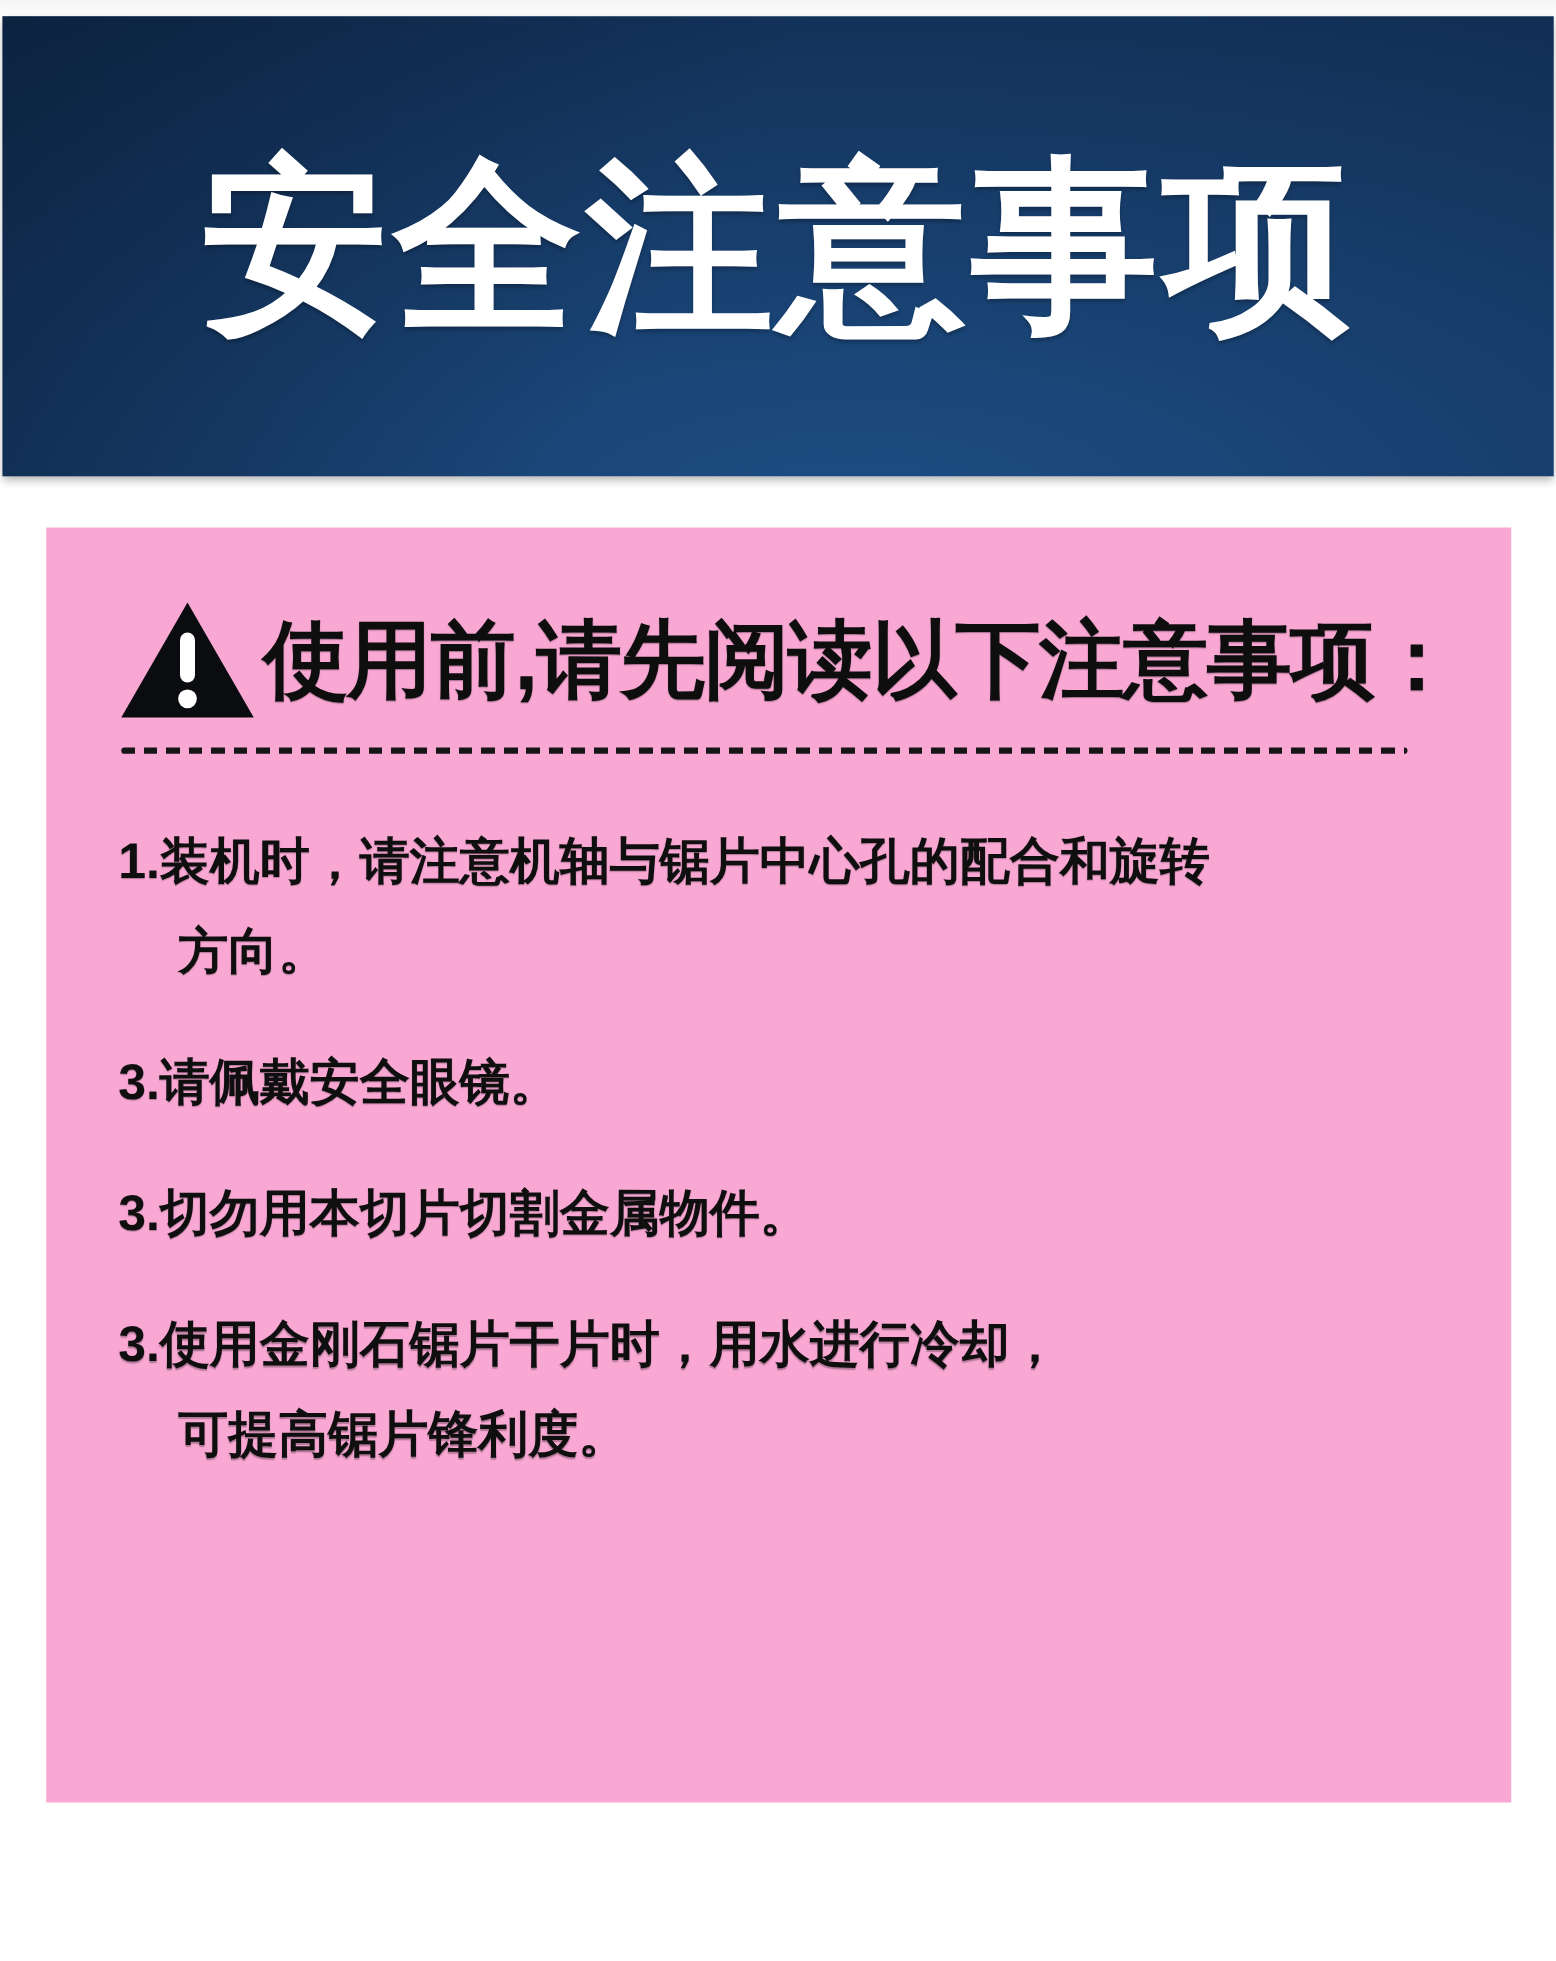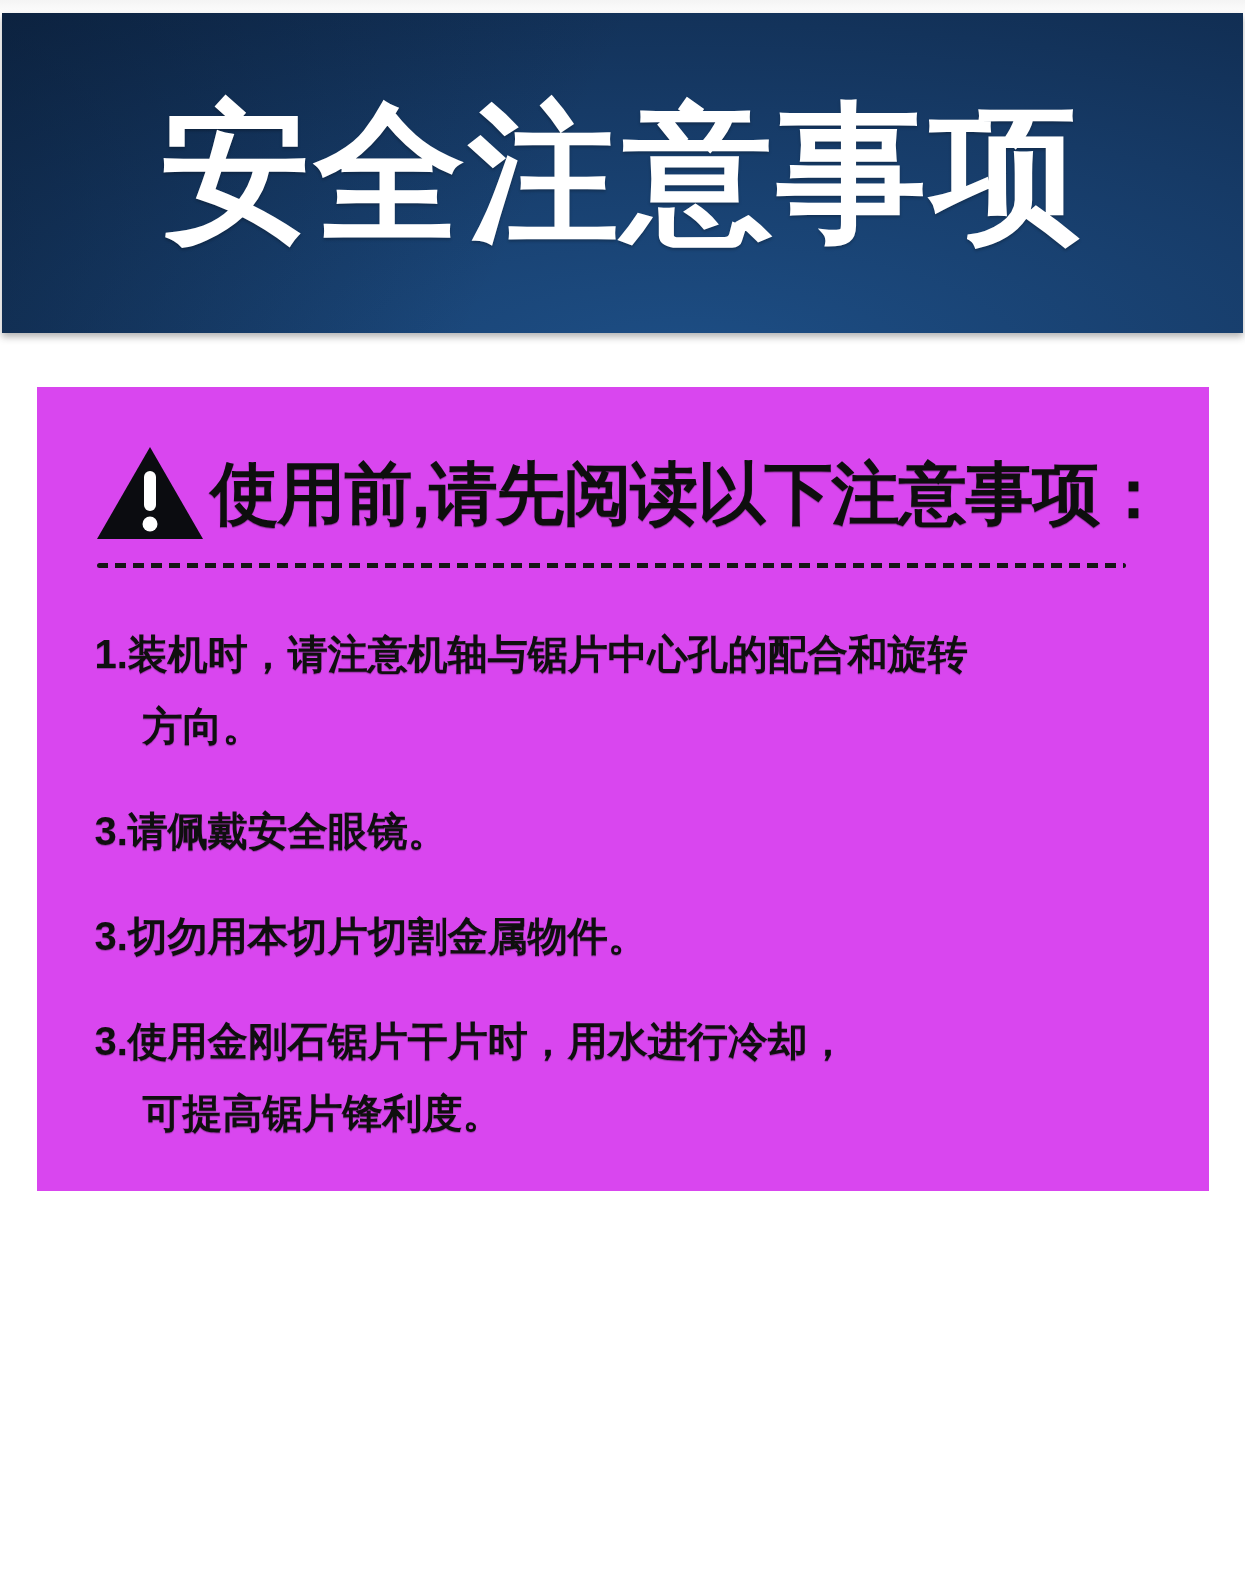--- a/index.html
+++ b/index.html
@@ -12,21 +12,21 @@
     font-family: "Liberation Sans", "DejaVu Sans", sans-serif;
     overflow: hidden;
   }
   .top-strip {
     height: 13px;
     background: linear-gradient(#f4f4f4, #fdfdfd);
   }
   .banner {
     position: relative;
     margin: 0 2px;
-    height: 320px;
+    height: 368px;
     background:
       linear-gradient(118deg, rgba(7,22,43,0.45) 0%, rgba(7,22,43,0) 45%),
       radial-gradient(115% 150% at 55% 108%, #1d4e85 0%, #163a66 52%, #0e2748 100%);
     box-shadow: 0 4px 7px rgba(40,40,40,0.35);
     display: flex;
     flex-direction: column;
     align-items: center;
     justify-content: center;
     text-align: center;
   }
@@ -43,23 +43,23 @@
     color: #ffffff;
     font-size: 31px;
     font-weight: 700;
     letter-spacing: 1px;
     margin-top: 24px;
     white-space: nowrap;
   }
   .panel {
     box-sizing: border-box;
     width: 1172px;
-    height: 804px;
-    margin: 54px auto 0;
-    background: #d946ef;
+    height: 1020px;
+    margin: 41px auto 0;
+    background: #f9a8d4;
     padding: 58px 58px 0;
   }
   .warning-head {
     display: flex;
     align-items: center;
   }
   .warning-head svg { display: block; flex: 0 0 auto; }
   .warning-heading {
     color: #0e0e0e;
     font-size: 68px;

